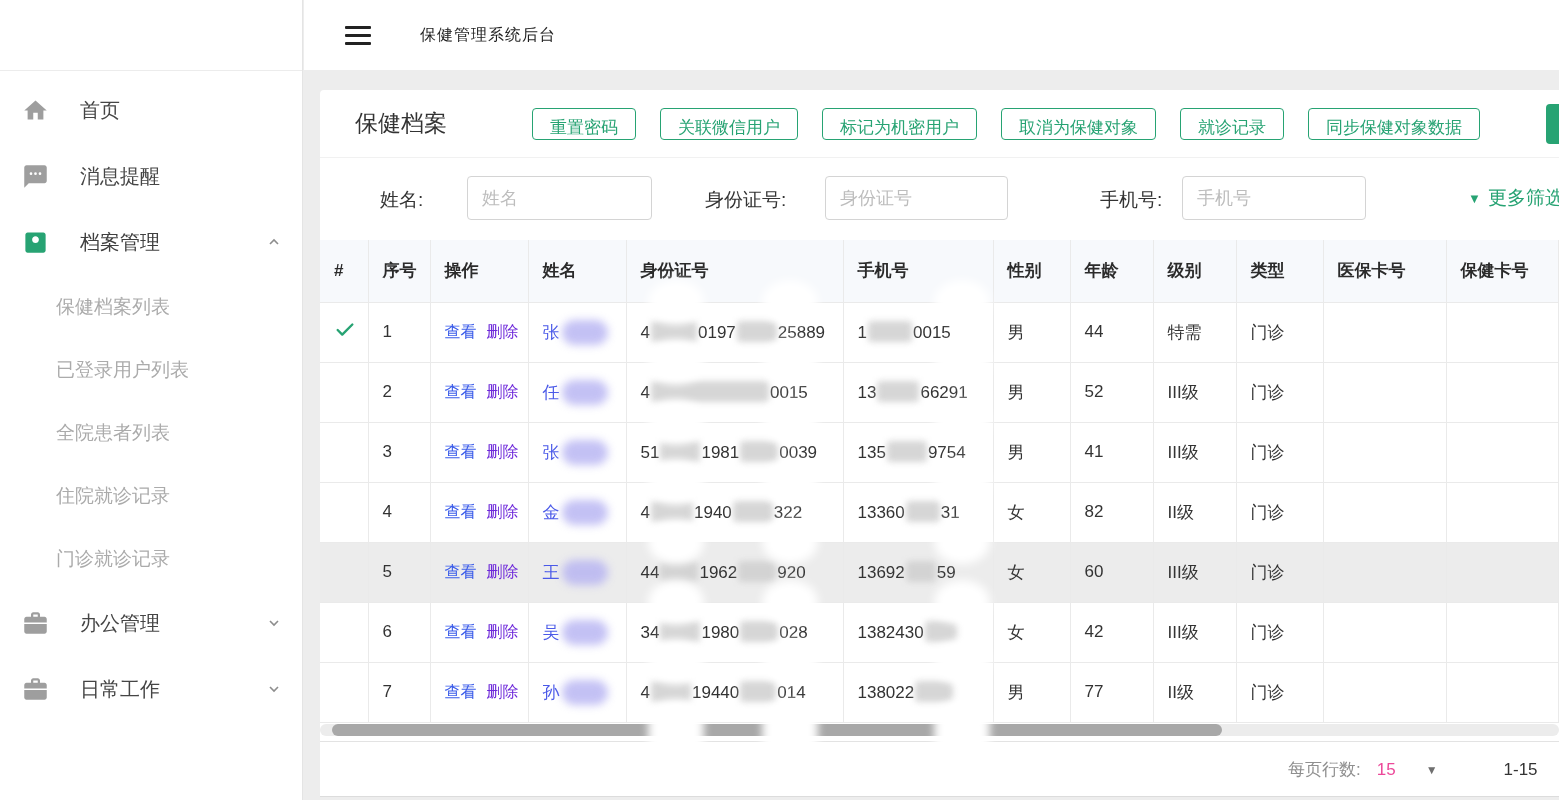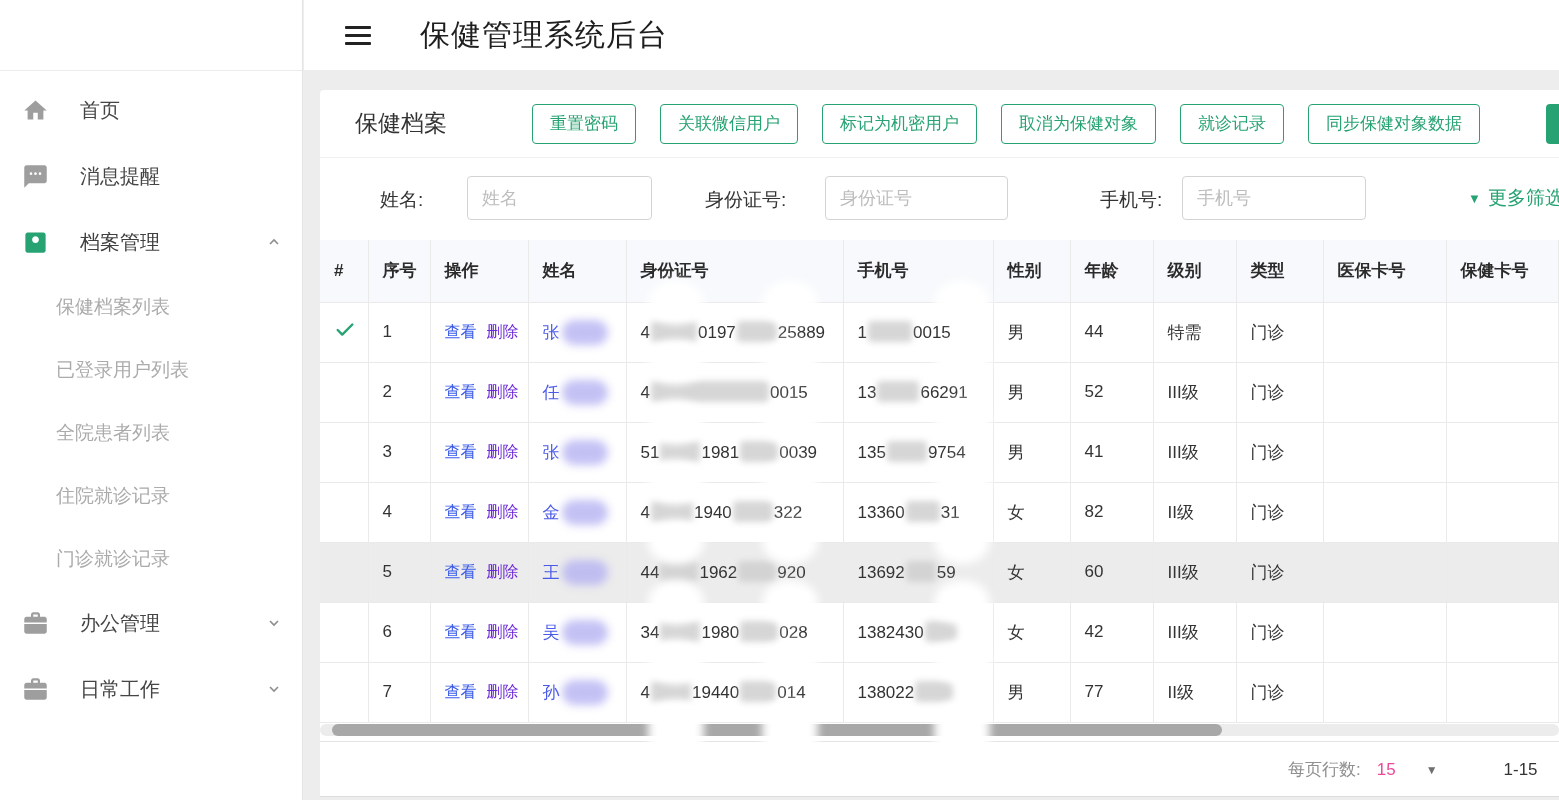--- a/index.html
+++ b/index.html
@@ -15,29 +15,29 @@
   .menu-item .mi-label { margin-left:31px; font-size:20px; color:#454545; flex:1; }
   .menu-item.active .mi-icon { color:#27a373; }
   .menu-item.active .mi-label { color:#404040; }
   .menu-item .chev { width:16px; height:16px; color:#8d8d8d; }
   .submenu .sub-item { height:63px; display:flex; align-items:center; padding-left:56px; font-size:19px; color:#ababab; cursor:pointer; }
 
   
   .appbar { position:absolute; left:304px; top:0; width:1255px; height:70px; background:#fff; display:flex; align-items:center; z-index:2; }
   .burger { margin-left:41px; width:26px; cursor:pointer; }
   .burger div { height:3px; background:#222; border-radius:1px; margin:5px 0; }
-  .app-title { margin-left:49px; font-size:30px; font-weight:500; color:#1e1e1e; letter-spacing:1px; }
+  .app-title { margin-left:49px; font-size:16px; font-weight:500; color:#1e1e1e; letter-spacing:1px; }
   .top-right { position:absolute; left:1533px; top:22px; width:26px; overflow:hidden; white-space:nowrap; font-size:21px; color:#333; cursor:pointer; }
 
   
   .card { position:absolute; left:320px; top:90px; width:1239px; height:707px; background:#fff; border-radius:4px 0 0 0; border-bottom:1px solid #dcdcdc; z-index:1; }
 
   .title-row { height:68px; display:flex; align-items:center; border-bottom:1px solid #f1f1f1; }
   .card-title { margin-left:35px; width:153px; font-size:23px; color:#333; }
-  .btn { margin-left:24px; height:40px; line-height:38px; padding:0 17px; border:1px solid #27a373; border-radius:4px; background:#fff; color:#27a373; font-size:17px; cursor:pointer; white-space:nowrap; font-family:inherit; }
+  .btn { margin-left:24px; height:32px; line-height:38px; padding:0 17px; border:1px solid #27a373; border-radius:4px; background:#fff; color:#27a373; font-size:17px; cursor:pointer; white-space:nowrap; font-family:inherit; }
   .btn-solid { position:absolute; left:1226px; top:14px; width:44px; height:40px; background:#27a373; border:none; border-radius:4px; cursor:pointer; }
 
   .filter-row { position:relative; height:82px; }
   .f-label { font-size:19px; color:#333; position:absolute; top:29px; }
   .f-input { position:absolute; top:18px; height:44px; border:1px solid #d4d4d4; border-radius:4px; font-size:18px; padding:0 14px; color:#333; outline:none; font-family:inherit; }
   .f-input::placeholder { color:#bdbdbd; }
   .more-filters { position:absolute; left:1148px; top:27px; color:#27a373; font-size:19px; white-space:nowrap; cursor:pointer; display:flex; align-items:center; }
   .more-filters .caret { font-size:13px; margin-right:7px; }
 
   

